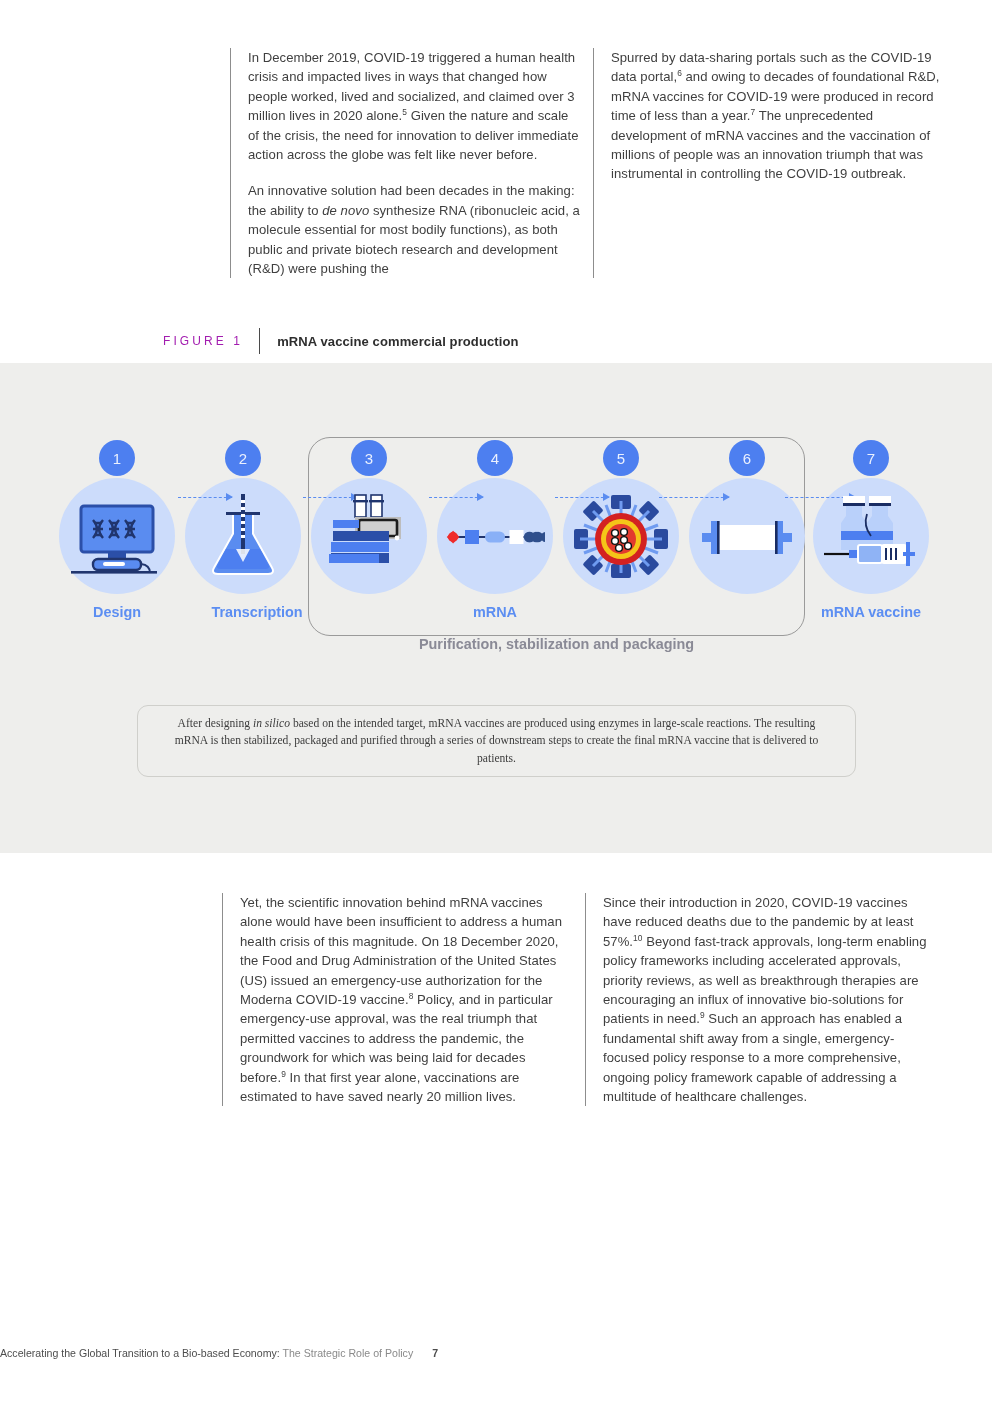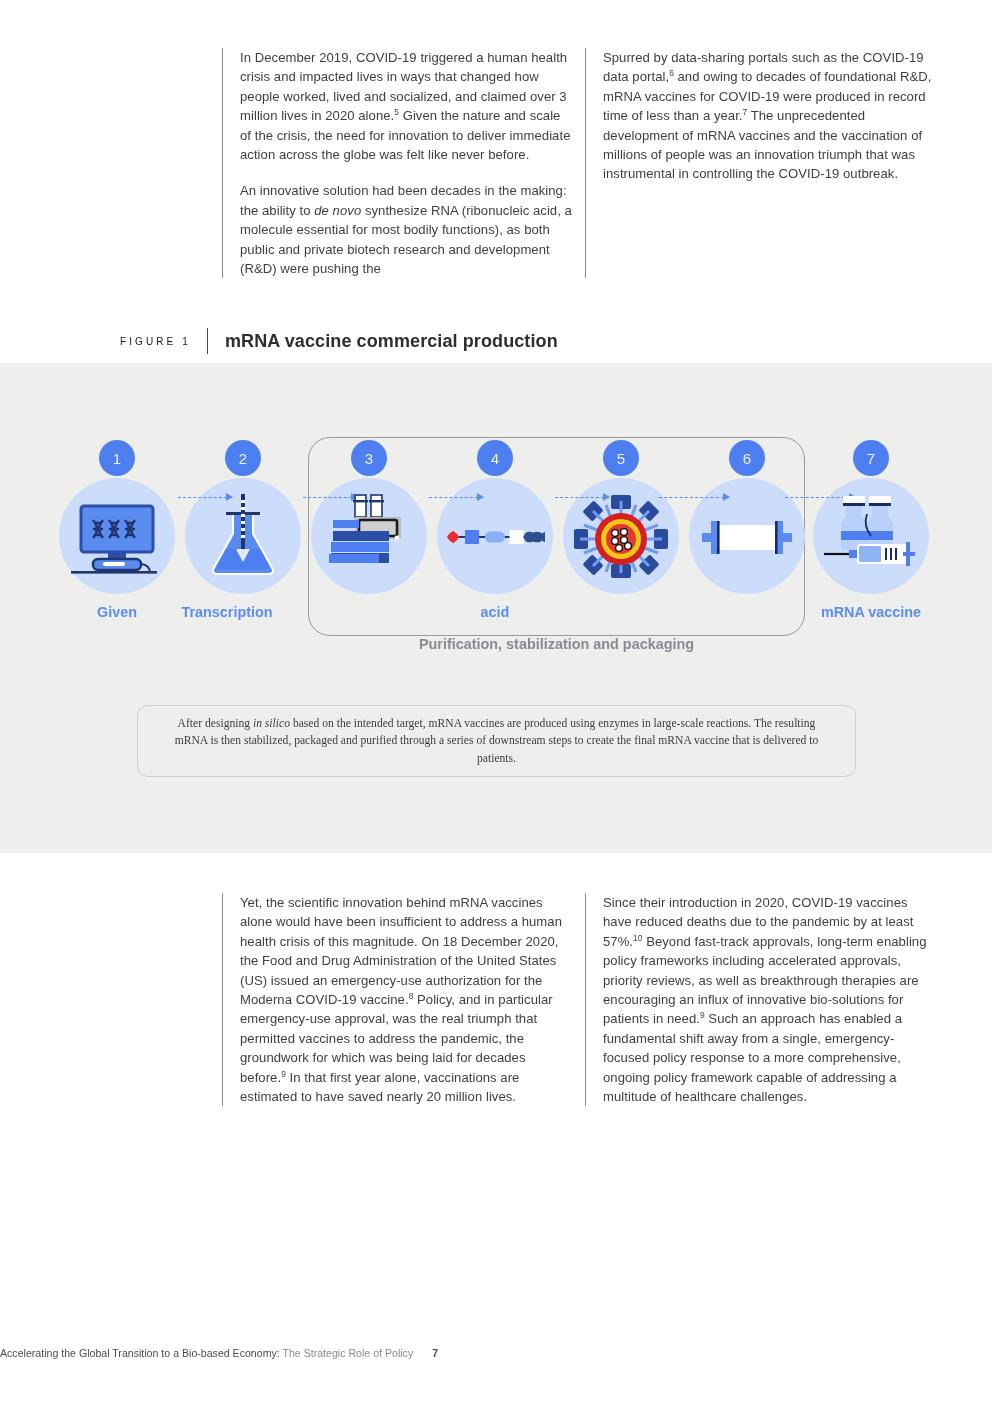--- a/index.html
+++ b/index.html
@@ -14,21 +14,21 @@
     overflow: hidden;
   }
 
   
   .text-section {
     position: absolute;
     left: 222px;
     width: 726px;
     display: flex;
   }
-  .text-section.top { top: 48px; }
+  .text-section.top { top: 48px; margin-left: 8px; }
   .text-section.bottom { top: 893px; }
 
   .col {
     width: 363px;
     padding-left: 17px;
     padding-right: 12px;
     border-left: 1px solid #8d8d8d;
   }
   .col p {
     margin: 0 0 17px 0;
@@ -44,32 +44,33 @@
   
   .figure-header {
     position: absolute;
     left: 120px;
     top: 328px;
     display: flex;
     align-items: center;
     height: 26px;
   }
   .figure-label {
-    font-size: 10px;
+    font-size: 12px;
     letter-spacing: 3.1px;
-    color: #0f172a;
+    color: #a21caf;
     padding-right: 16px;
+    margin-left: 43px;
   }
   .figure-divider {
     width: 1px;
     height: 26px;
     background: #4a4a4a;
   }
   .figure-title {
-    font-size: 18px;
+    font-size: 13px;
     font-weight: bold;
     color: #2e2e2e;
     padding-left: 17px;
     letter-spacing: 0.1px;
   }
 
   
   .figure-panel {
     position: absolute;
     left: 0;
@@ -472,23 +473,23 @@
           <line x1="75" y1="56" x2="75" y2="68"></line>
         </g>
         <rect x="85" y="50" width="4" height="24" fill="#4d7ff0"></rect>
         <rect x="82" y="60" width="12" height="4" fill="#4d7ff0"></rect>
       </svg>
     </div>
     <div class="step-num">7</div>
   </div>
 </div>
 
-<div class="step-label" style="left:39px;  width:156px;">Given</div>
-<div class="step-label" style="left:149px; width:156px;">Transcription</div>
-<div class="step-label" style="left:417px; width:156px;">acid</div>
+<div class="step-label" style="left:39px;  width:156px;">Design</div>
+<div class="step-label" style="left:179px; width:156px;">Transcription</div>
+<div class="step-label" style="left:417px; width:156px;">mRNA</div>
 <div class="step-label" style="left:793px; width:156px;">mRNA vaccine</div>
 
 <div class="group-label">Purification, stabilization and packaging</div>
 
 <div class="callout">
   <div class="callout-text">After designing <em>in silico</em> based on the intended target, mRNA vaccines are produced using enzymes in large-scale reactions. The resulting mRNA is then stabilized, packaged and purified through a series of downstream steps to create the final mRNA vaccine that is delivered to patients.</div>
 </div>
 
 <div class="text-section bottom">
   <div class="col">

